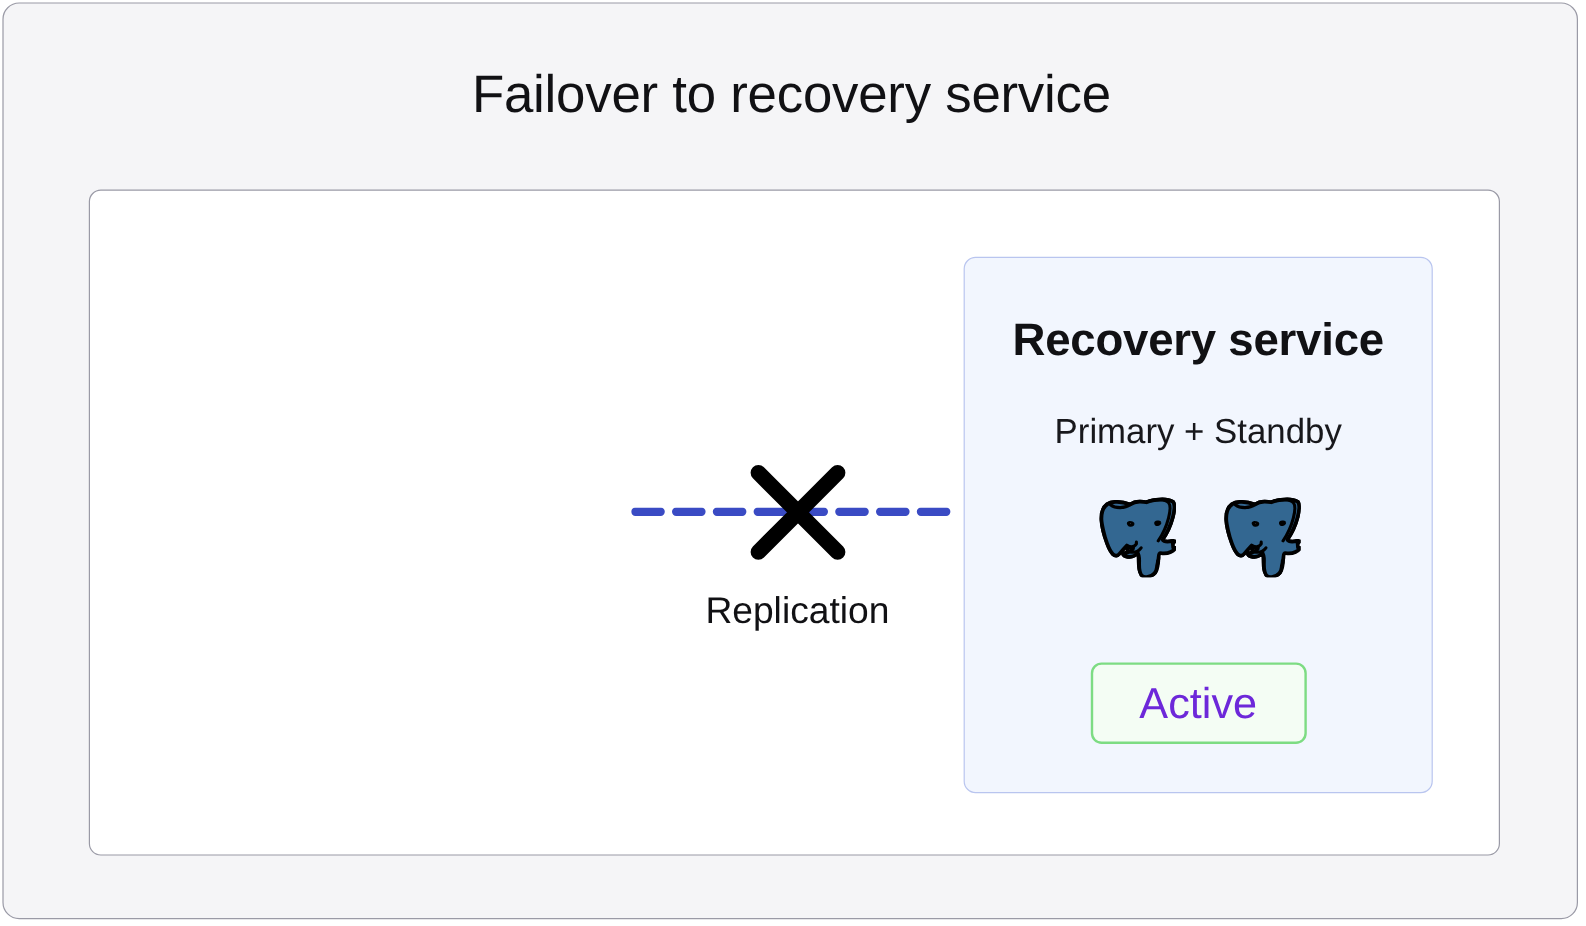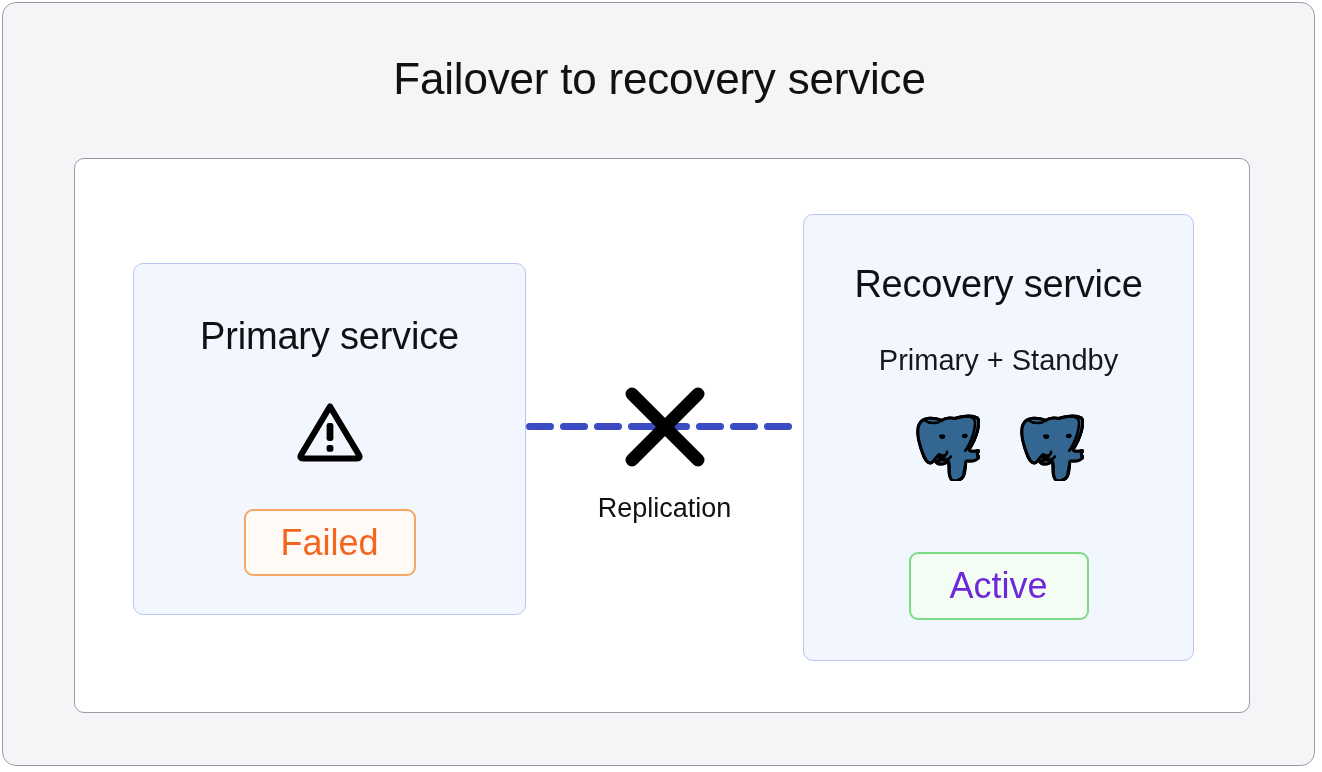--- a/index.html
+++ b/index.html
@@ -81,21 +81,21 @@
     left: 0;
     width: 100%;
     text-align: center;
     font-size: 38px;
     line-height: 46px;
     color: #111114;
     letter-spacing: -0.2px;
     white-space: nowrap;
   }
   #primary-service-card .card-title { top: 49px; }
-  #recovery-service-card .card-title { top: 46px; }
+  #recovery-service-card .card-title { top: 46px; font-weight: bold; }
 
   .card-subtitle {
     position: absolute;
     left: 0;
     top: 127px;
     width: 100%;
     text-align: center;
     font-size: 29px;
     line-height: 36px;
     color: #18181c;
@@ -176,51 +176,35 @@
     transform: translate(-50%, -50%);
     width: 86px;
     height: 86px;
   }
   #replication-label {
     position: absolute;
     left: 451px;
     top: 323px;
     width: 277px;
     text-align: center;
-    font-size: 27px;
+    font-size: 31px;
     line-height: 53px;
     color: #111114;
   }
   #replication-label span { display: block; }
 </style>
 </head>
 <body>
 
 <div id="app-frame">
 
   <div id="diagram-title">Failover to recovery service</div>
 
   <div id="diagram-canvas">
 
-    <div id="primary-service-card" class="service-card">
-
-      <div class="card-title">Primary service</div>
-
-      <div id="warning-icon-row">
-        <span>
-          <svg width="66" height="60" viewBox="0 0 66 60" aria-hidden="true">
-            <path d="M33 4.5 L62 53 Q63.6 56.5 59.8 56.5 L6.2 56.5 Q2.4 56.5 4 53 Z" fill="none" stroke="#000000" stroke-width="6.2" stroke-linejoin="round" stroke-linecap="round"></path>
-            <rect x="29.6" y="21" width="6.8" height="18" rx="2.4" fill="#000000"></rect>
-            <rect x="29.6" y="43" width="6.8" height="6.8" rx="2.2" fill="#000000"></rect>
-          </svg>
-        </span>
-      </div>
-
-      <div id="failed-badge" class="status-badge">Failed</div>
-    </div>
 
     <div id="replication-link">
       <svg id="replication-dashed-line" viewBox="0 0 277 7" preserveAspectRatio="none">
         <line x1="3.5" y1="3.5" x2="273.5" y2="3.5" stroke="#3a4bc4" stroke-width="7" stroke-linecap="round" stroke-dasharray="21 13"></line>
       </svg>
       <svg id="replication-x-icon" viewBox="0 0 86 86">
         <line x1="10" y1="10" x2="76" y2="76" stroke="#000000" stroke-width="13" stroke-linecap="round"></line>
         <line x1="76" y1="10" x2="10" y2="76" stroke="#000000" stroke-width="13" stroke-linecap="round"></line>
       </svg>
     </div>

